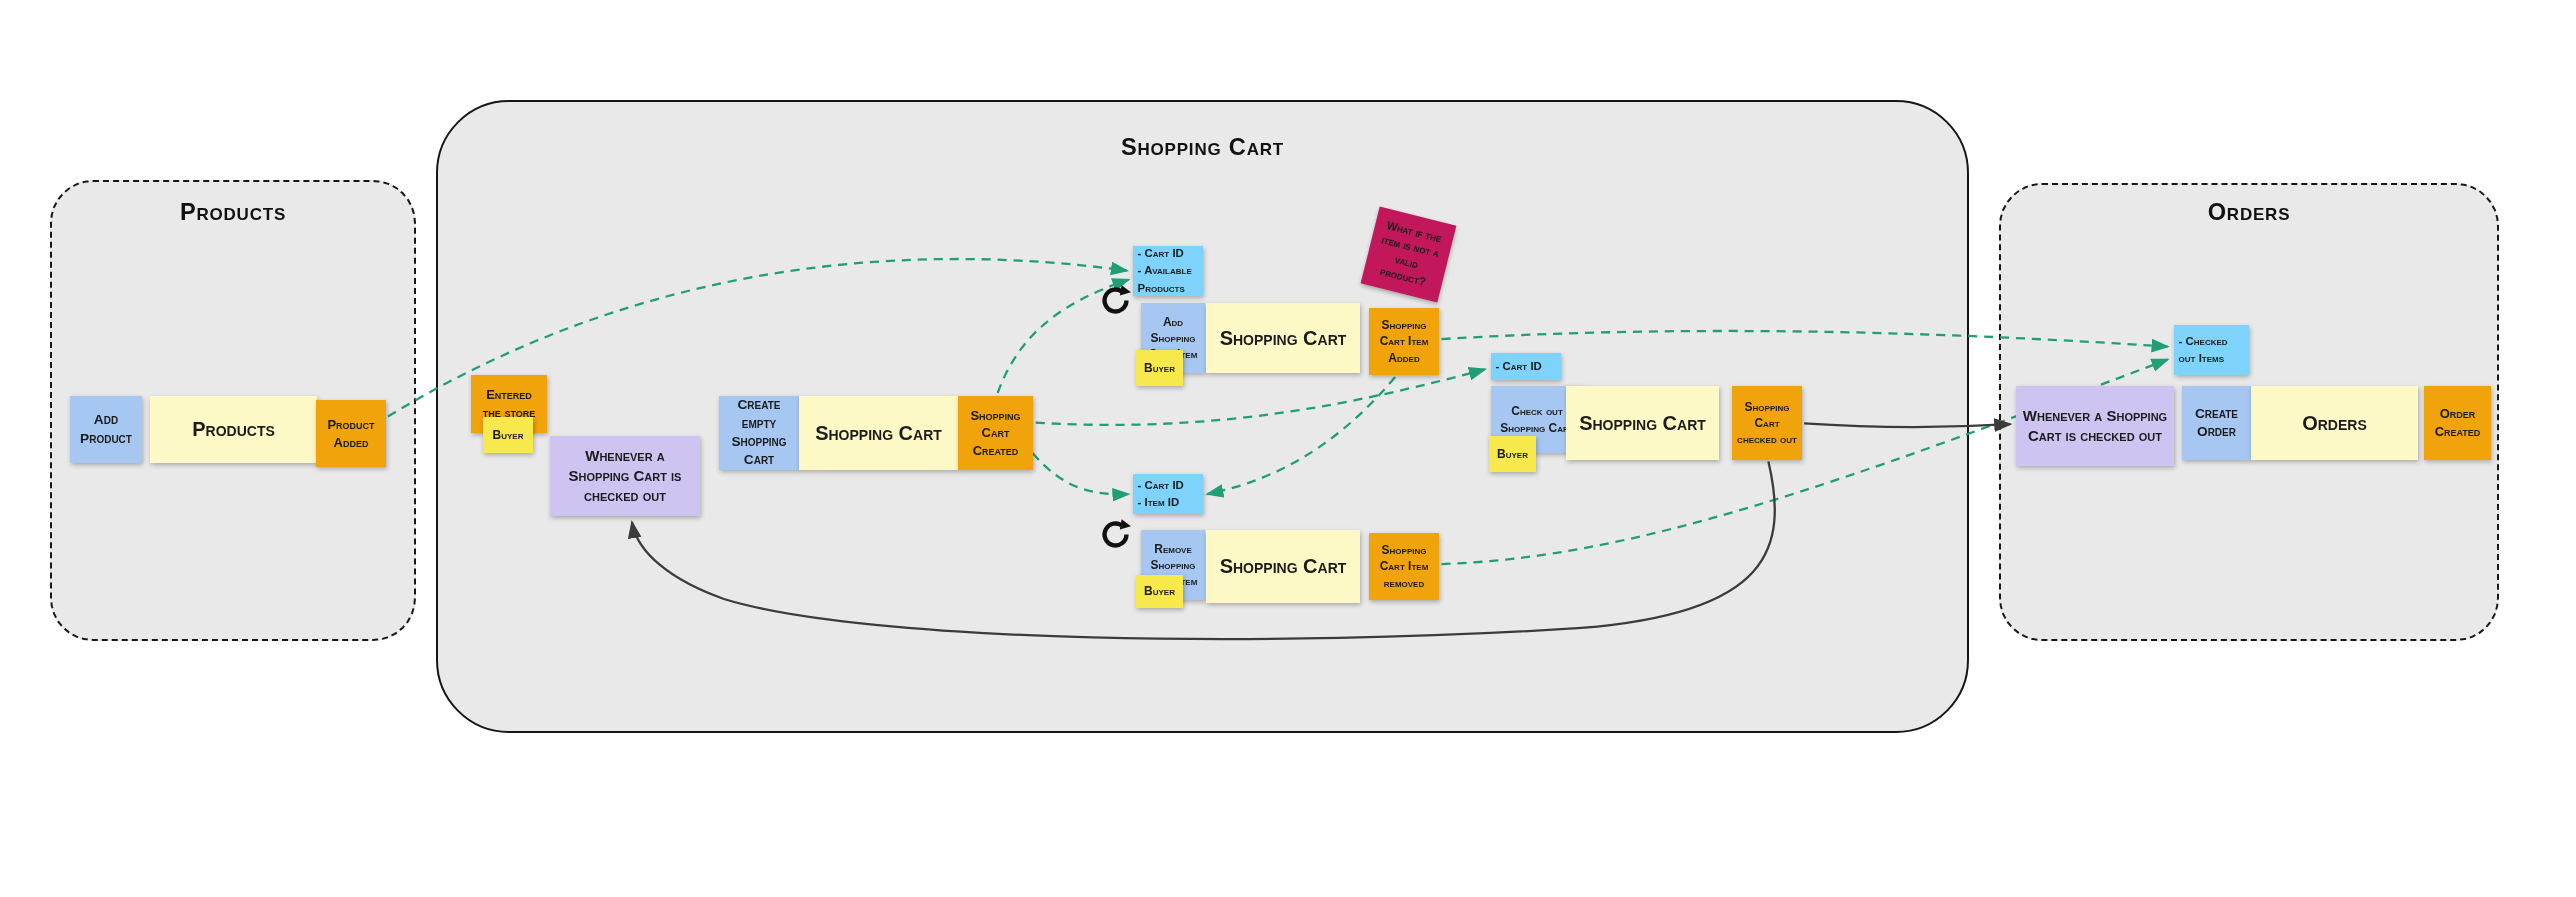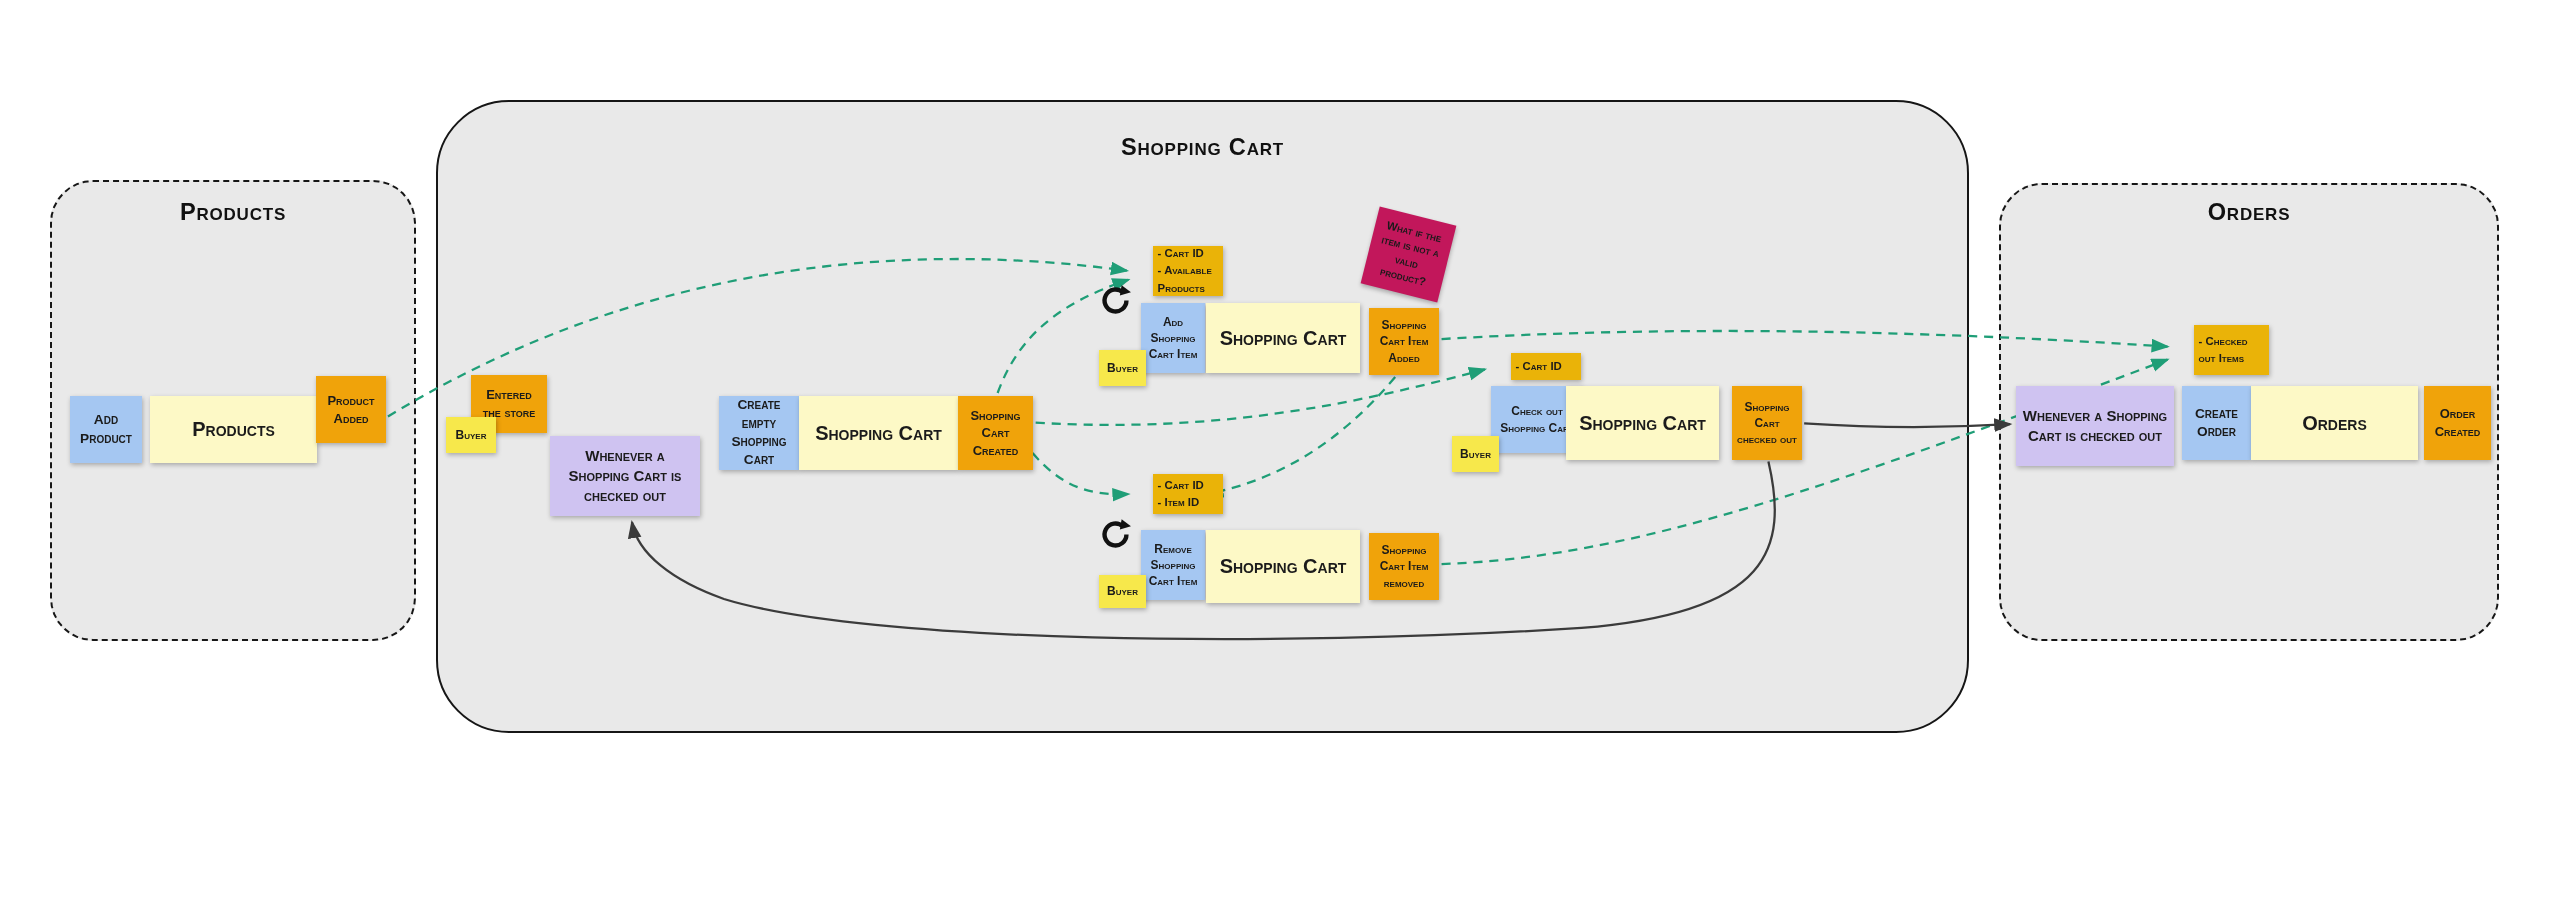--- a/index.html
+++ b/index.html
@@ -62,23 +62,23 @@
     font-weight:700;
     line-height:1.35;
     padding:4.6px;
     box-shadow:0.8px 2.3px 4.6px rgba(0,0,0,0.28);
     z-index:3;
     cursor:default;
   }
   .cmd     { background:#a5c7f2; font-size:13.7px;justify-content:flex-end; }
   .agg     { background:#fdf9c6; font-size:20px; }
   .evt     { background:#f0a30a; font-size:13px; }
-  .actor   { background:#f7e84b; font-size:12px; z-index:4; }
-  .rm      { background:#eab308; font-size:11.4px; text-align:left;
-             justify-content:flex-start; white-space:pre-line; line-height:1.5;margin-left:20px; }
+  .actor   { background:#f7e84b; font-size:12px; z-index:4;margin-left:37px; }
+  .rm      { background:#7dd3fc; font-size:11.4px; text-align:left;
+             justify-content:flex-start; white-space:pre-line; line-height:1.5; }
   .policy  { background:#cfc3f1; font-size:15px; }
   .hotspot { background:#c2175b; font-size:11.4px; color:#1a1a1a;
              transform:rotate(14deg); z-index:4; }
   .refresh {
     position:absolute;
     width:35px; height:35px;
     z-index:4;
   }
 </style>
 </head>
@@ -113,21 +113,21 @@
     <path class="solidline" d="M 2373 557 Q 2510 566 2644 558"></path>
     <path class="solidline" d="M 2326 607 C 2352 720, 2330 806, 2080 826 C 1680 852, 1140 846, 952 788 C 884 764, 838 728, 831 687"></path>
   </svg>
 
   <div class="sticky cmd" style="left:70px;top:396px;width:72px;height:67px">
     <span>Add Product</span>
   </div>
   <div class="sticky agg" style="left:150px;top:396px;width:167px;height:67px">
     <span>Products</span>
   </div>
-  <div class="sticky evt" style="left:316px;top:376px;width:70px;height:67px">
+  <div class="sticky evt" style="left:316px;top:400px;width:70px;height:67px">
     <span>Product Added</span>
   </div>
 
   <div class="sticky evt" style="left:471px;top:375px;width:76px;height:58px">
     <span>Entered the store</span>
   </div>
   <div class="sticky actor" style="left:446px;top:417px;width:50px;height:36px">
     <span>Buyer</span>
   </div>
   <div class="sticky policy" style="left:550px;top:436px;width:150px;height:80px">

